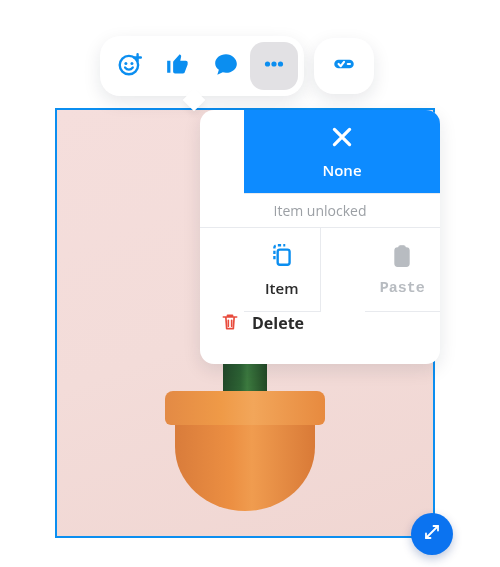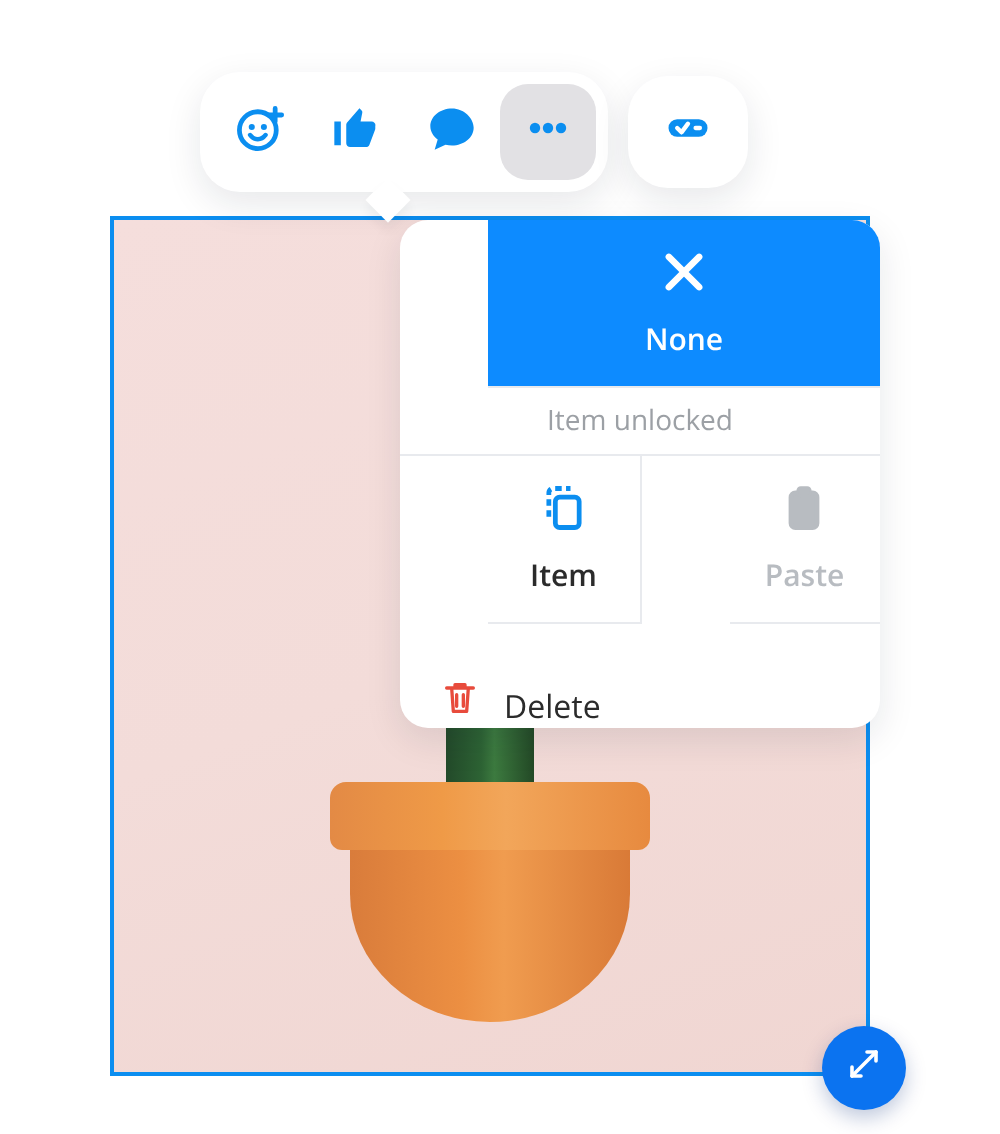--- a/index.html
+++ b/index.html
@@ -163,42 +163,42 @@
     color: var(--grey-text);
     margin-left: 44px;
   }
   .cell:last-child { border-right: none; }
   .cell svg { width: 26px; height: 26px; }
   .cell.selected {
     background: var(--blue-bright);
     color: #fff;
   }
   .cell.selected svg { stroke: #fff; fill: #fff; }
-  .cell.disabled { color: var(--grey-light-muted); cursor: default; }
+  .cell.disabled { color: var(--grey-light-muted); cursor: default; font-family: Liberation Mono, monospace; }
   .cell.disabled svg { stroke: var(--grey-light-muted); fill: var(--grey-light-muted); }
 
   .status-row {
     height: 34px;
     border-bottom: 1px solid var(--card-border);
     display: flex;
     align-items: center;
     justify-content: center;
     font-size: 14px;
     color: var(--grey-muted);
   }
 
   .delete-row {
     height: 52px;
     display: flex;
-    align-items: flex-end;
+    align-items: flex-start;
     gap: 12px;
     padding: 0 20px;
     cursor: pointer;
     font-size: 16px;
-    font-weight: 400;
+    font-weight: 700;
     color: var(--grey-text);
   }
   .delete-row svg { width: 20px; height: 20px; }
   .icon-dark { stroke: #2a2a2a; fill: #2a2a2a; }
 </style>
 </head>
 <body>
 
 <div class="photo-card">
   <div class="cactus"></div>

